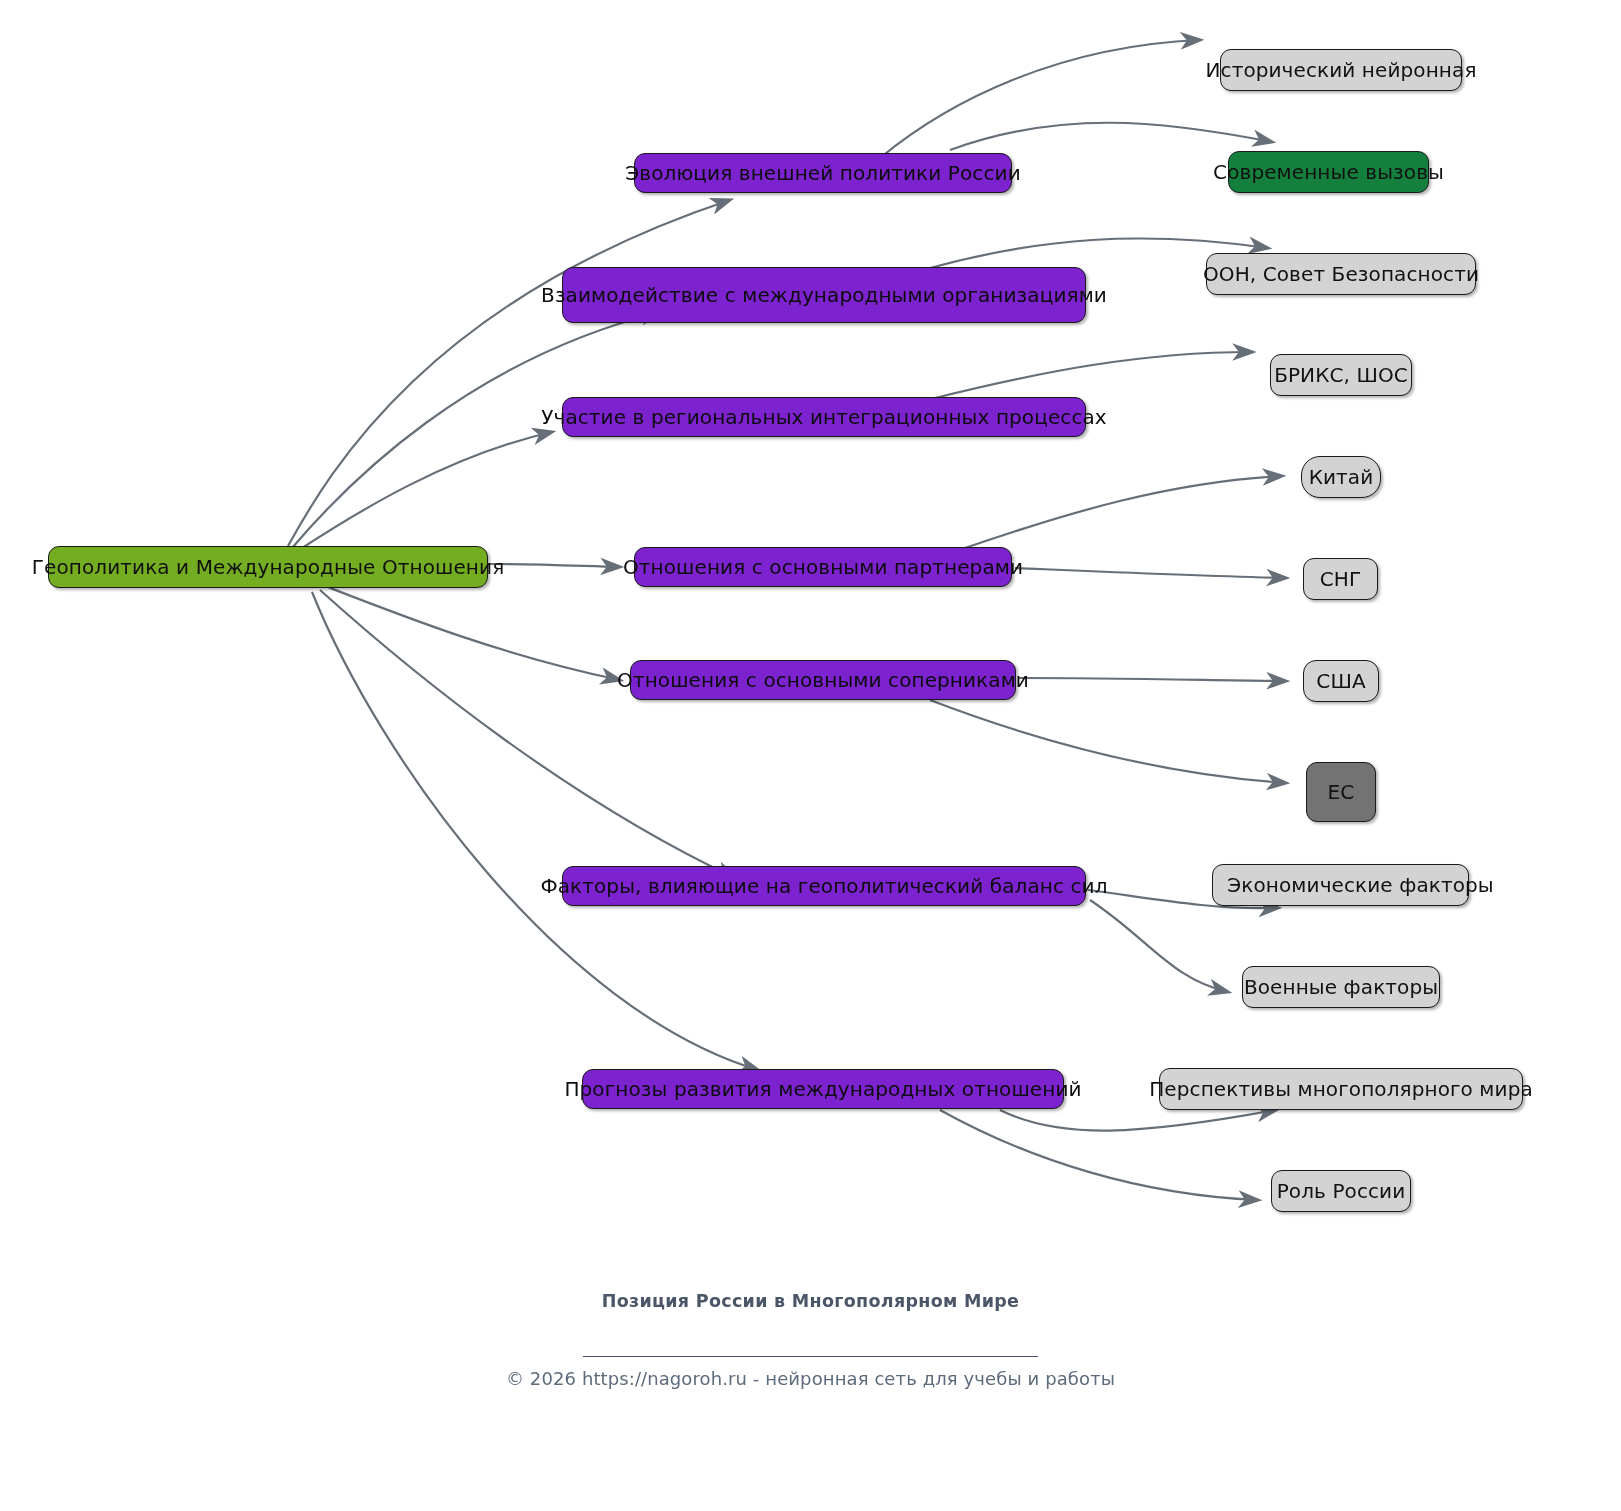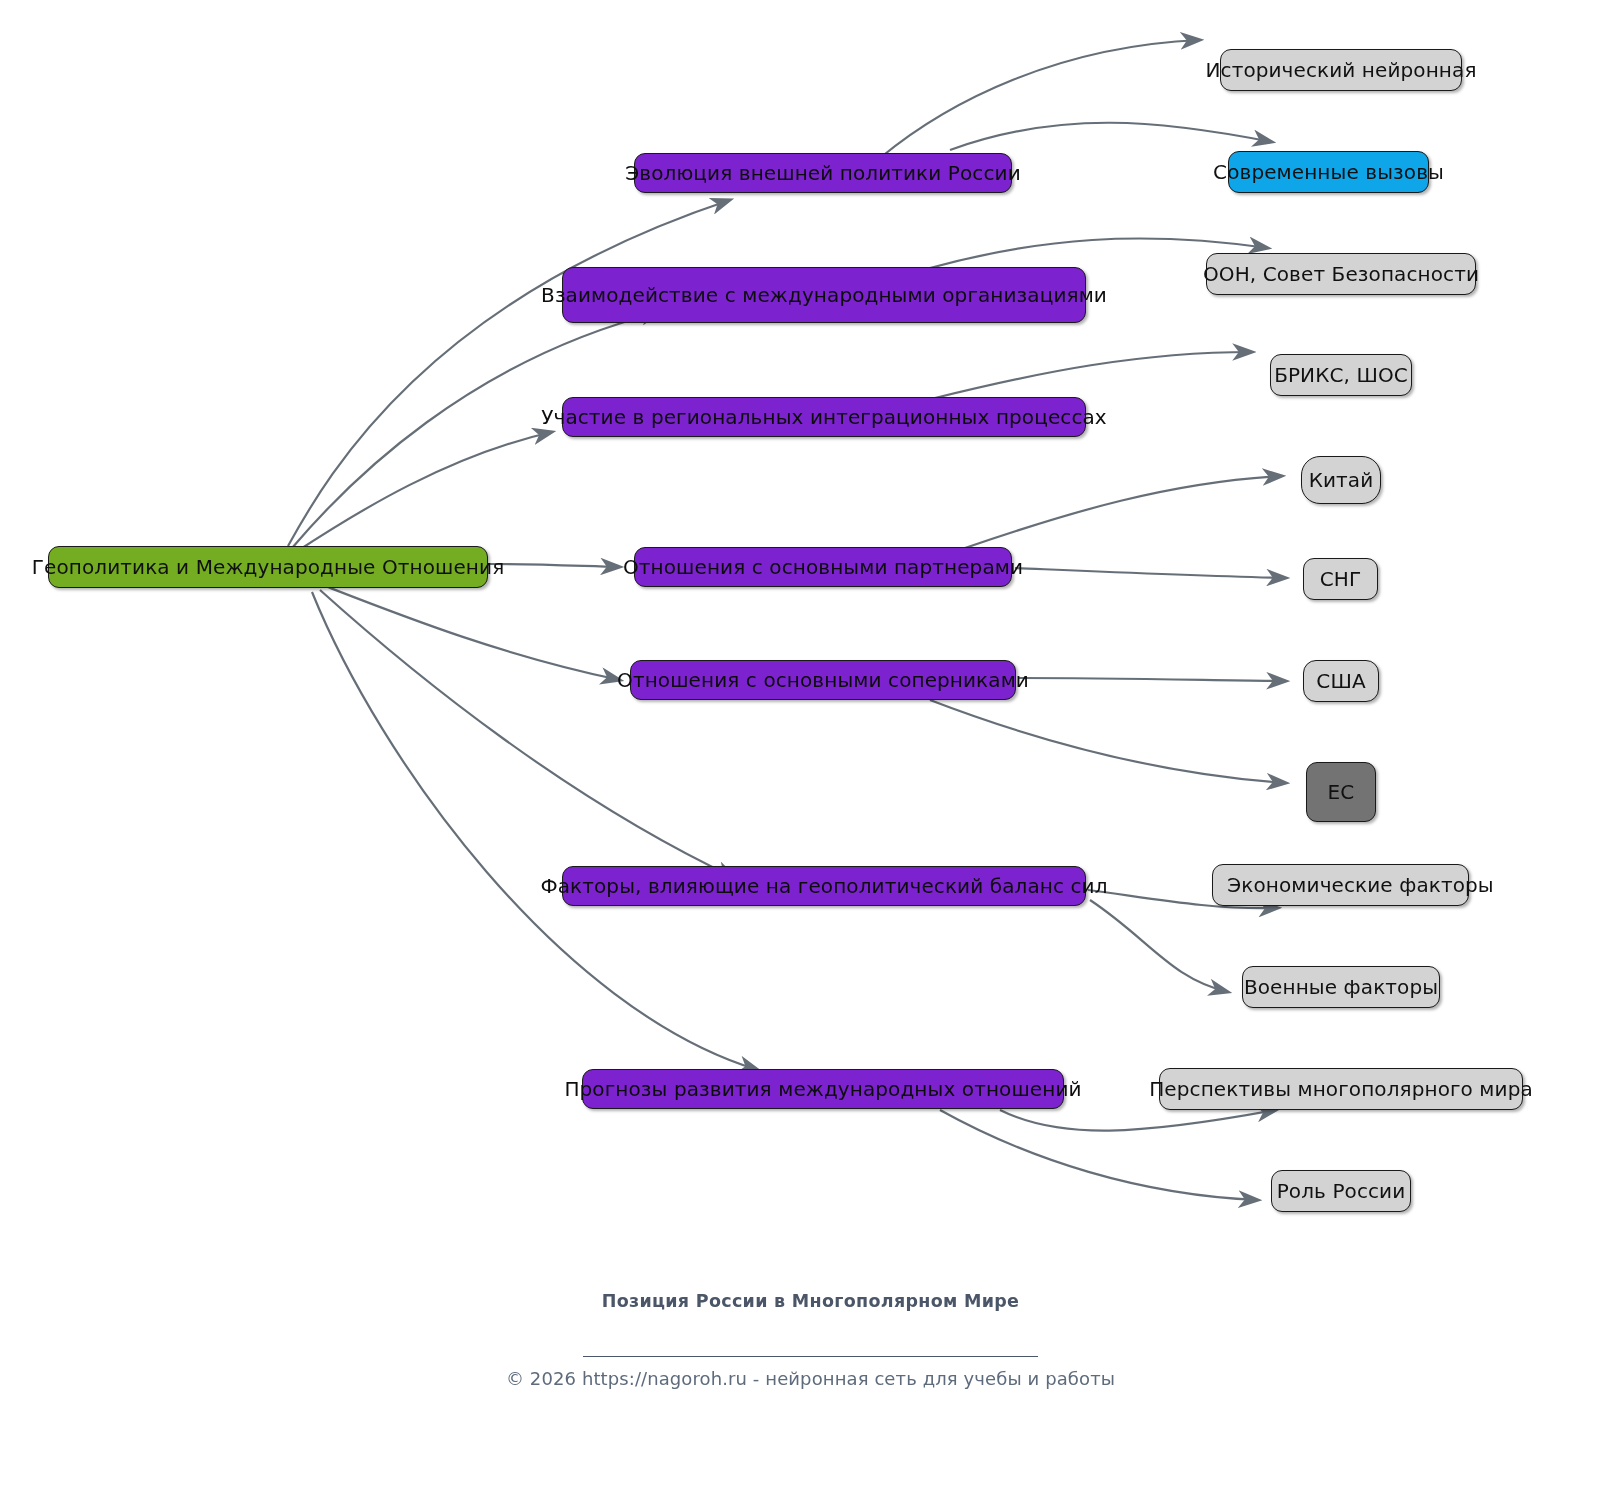--- a/index.html
+++ b/index.html
@@ -125,39 +125,39 @@
   <div id="nodes-group">
       <div class="node node-root" style="left: 48px; top: 546px; width: 440px; height: 42px; background: rgb(116, 173, 34);">
         <span>Геополитика и Международные Отношения</span>
       </div>
       <div class="node node-branch" style="left: 634px; top: 153px; width: 378px; height: 40px; background: rgb(125, 34, 207);">
         <span>Эволюция внешней политики России</span>
       </div>
       <div class="node node-leaf" style="left: 1220px; top: 49px; width: 242px; height: 42px; background: rgb(211, 211, 211);">
         <span>Исторический нейронная</span>
       </div>
-      <div class="node node-leaf" style="left: 1228px; top: 151px; width: 201px; height: 42px; background: #0ea5e9;">
+      <div class="node node-leaf" style="left: 1228px; top: 151px; width: 201px; height: 42px; background: #15803d;">
         <span>Современные вызовы</span>
       </div>
       <div class="node node-branch" style="left: 562px; top: 267px; width: 524px; height: 56px; background: rgb(125, 34, 207);">
         <span>Взаимодействие с международными организациями</span>
       </div>
       <div class="node node-leaf" style="left: 1206px; top: 253px; width: 270px; height: 42px; background: rgb(211, 211, 211);">
         <span>ООН, Совет Безопасности</span>
       </div>
       <div class="node node-branch" style="left: 562px; top: 397px; width: 524px; height: 40px; background: rgb(125, 34, 207);">
         <span>Участие в региональных интеграционных процессах</span>
       </div>
       <div class="node node-leaf" style="left: 1270px; top: 354px; width: 142px; height: 42px; background: rgb(211, 211, 211);">
         <span>БРИКС, ШОС</span>
       </div>
       <div class="node node-branch" style="left: 634px; top: 547px; width: 378px; height: 40px; background: rgb(125, 34, 207);">
         <span>Отношения с основными партнерами</span>
       </div>
-      <div class="node node-leaf" style="left: 1301px; top: 456px; width: 80px; height: 48px; background: rgb(211, 211, 211); border-radius: 19px;">
+      <div class="node node-leaf" style="left: 1301px; top: 456px; width: 80px; height: 42px; background: rgb(211, 211, 211); border-radius: 19px;">
         <span>Китай</span>
       </div>
       <div class="node node-leaf" style="left: 1303px; top: 558px; width: 75px; height: 42px; background: rgb(211, 211, 211);">
         <span>СНГ</span>
       </div>
       <div class="node node-branch" style="left: 630px; top: 660px; width: 386px; height: 40px; background: rgb(125, 34, 207);">
         <span>Отношения с основными соперниками</span>
       </div>
       <div class="node node-leaf" style="left: 1303px; top: 660px; width: 76px; height: 42px; background: rgb(211, 211, 211); border-radius: 13px;">
         <span>США</span>

